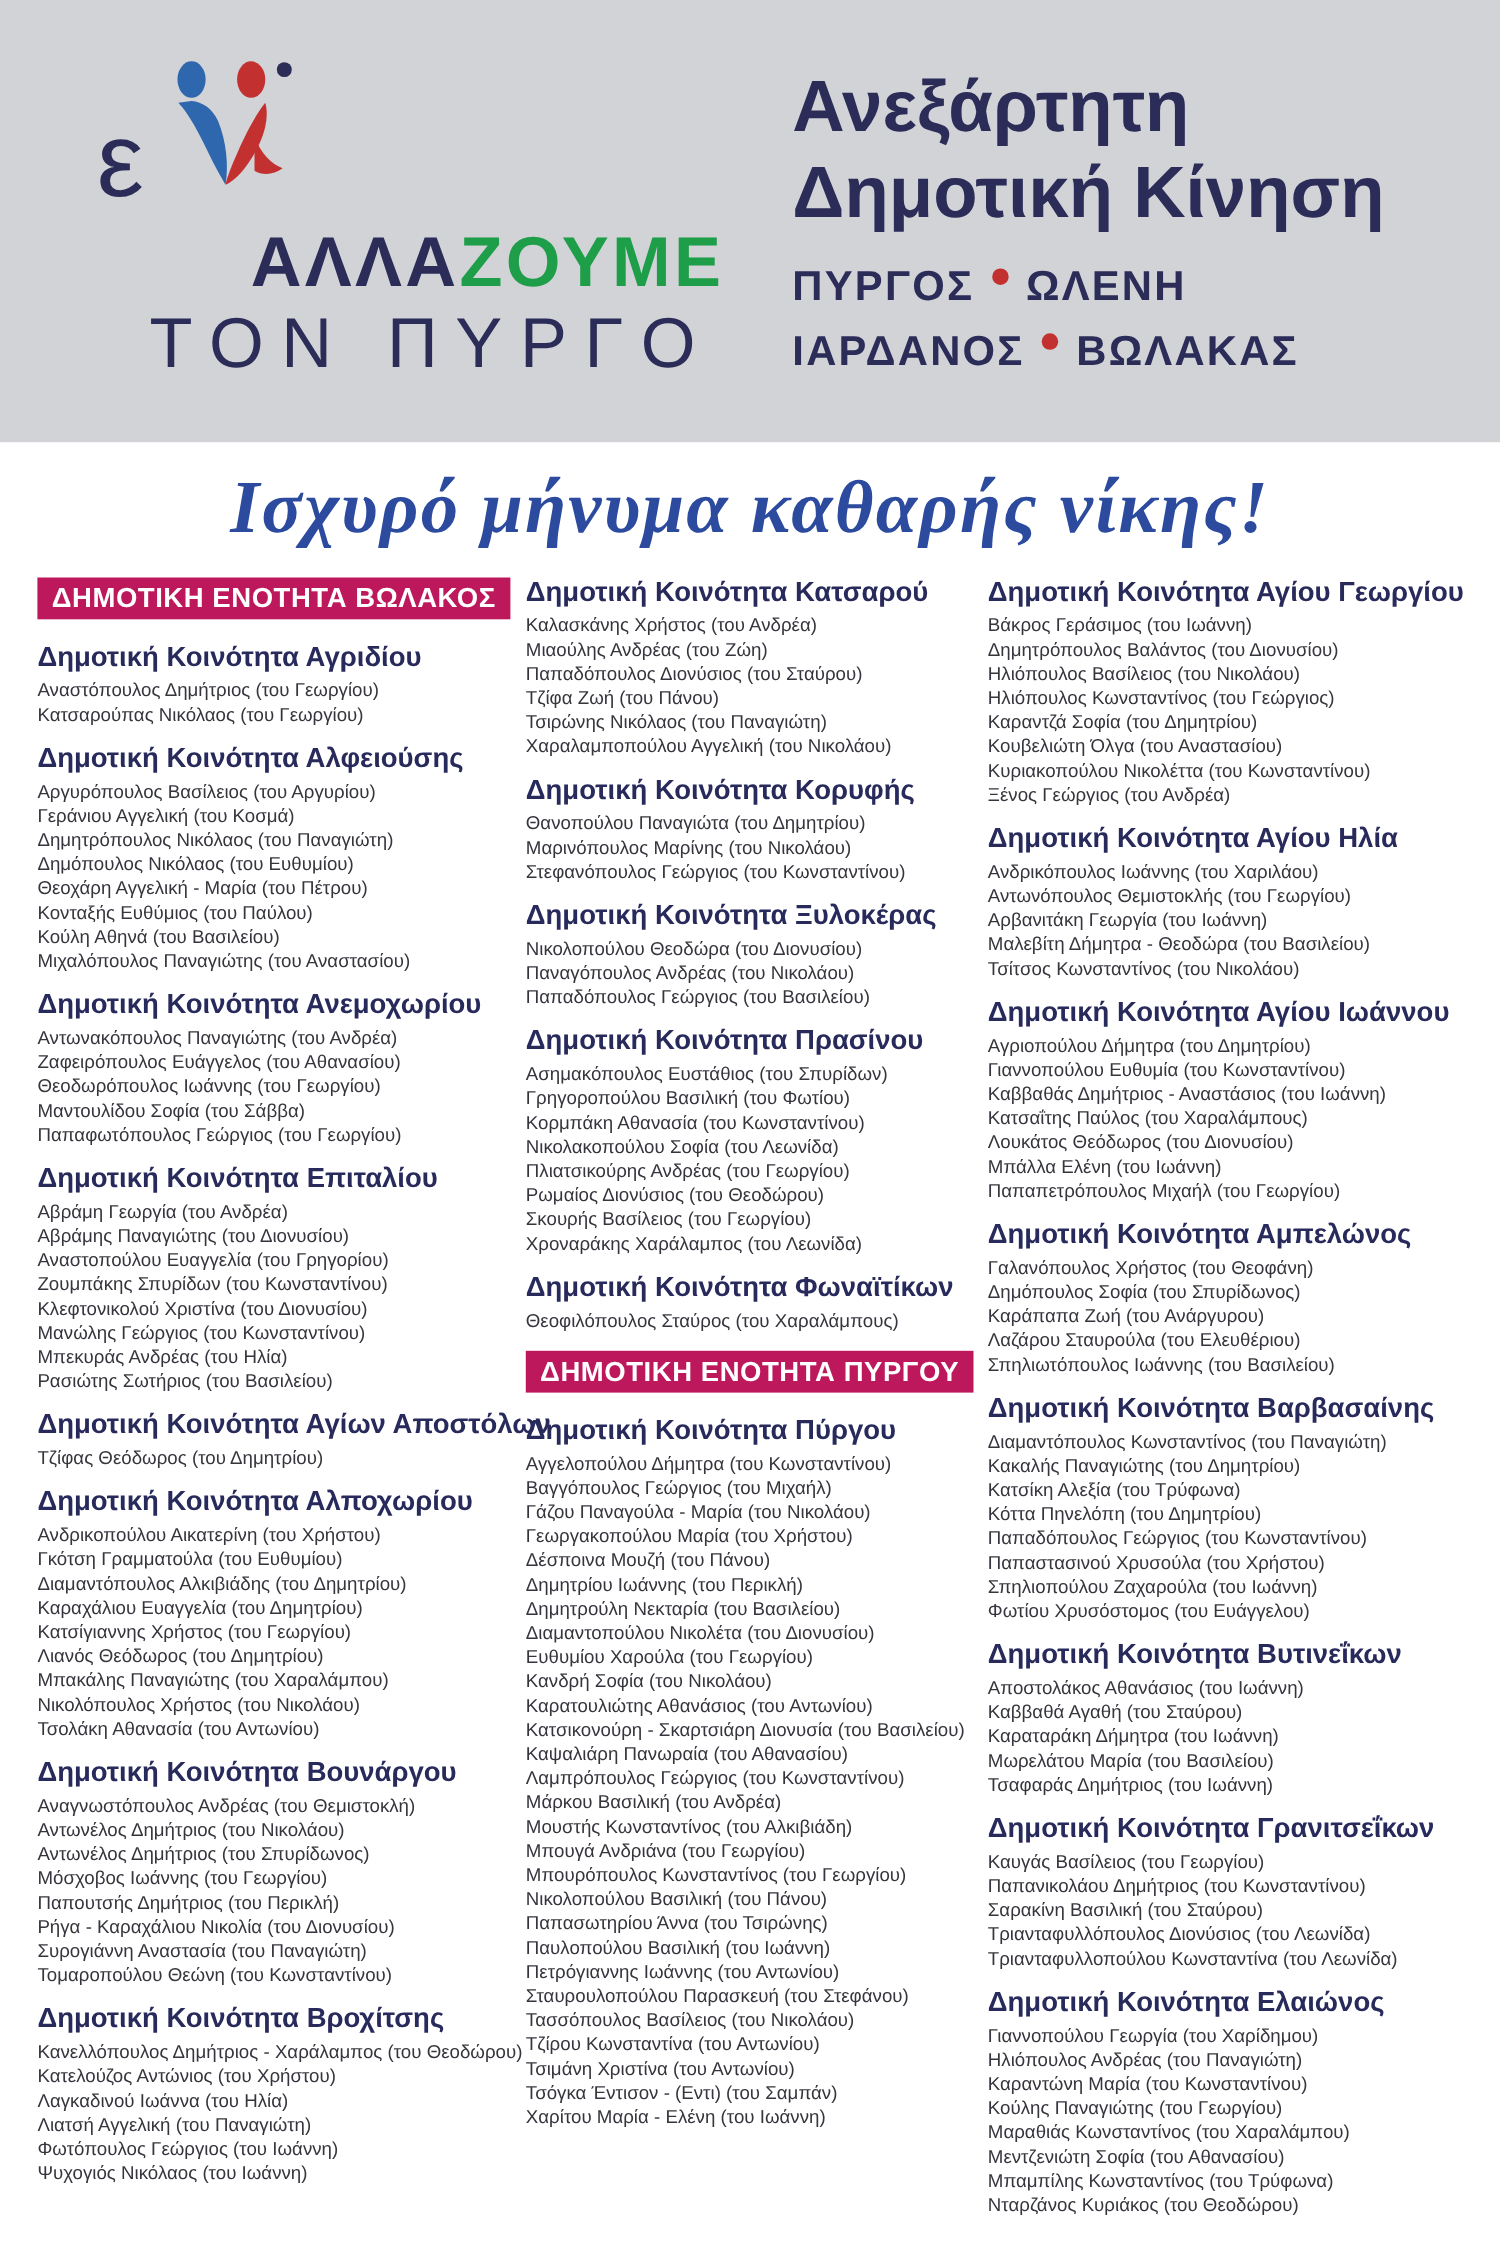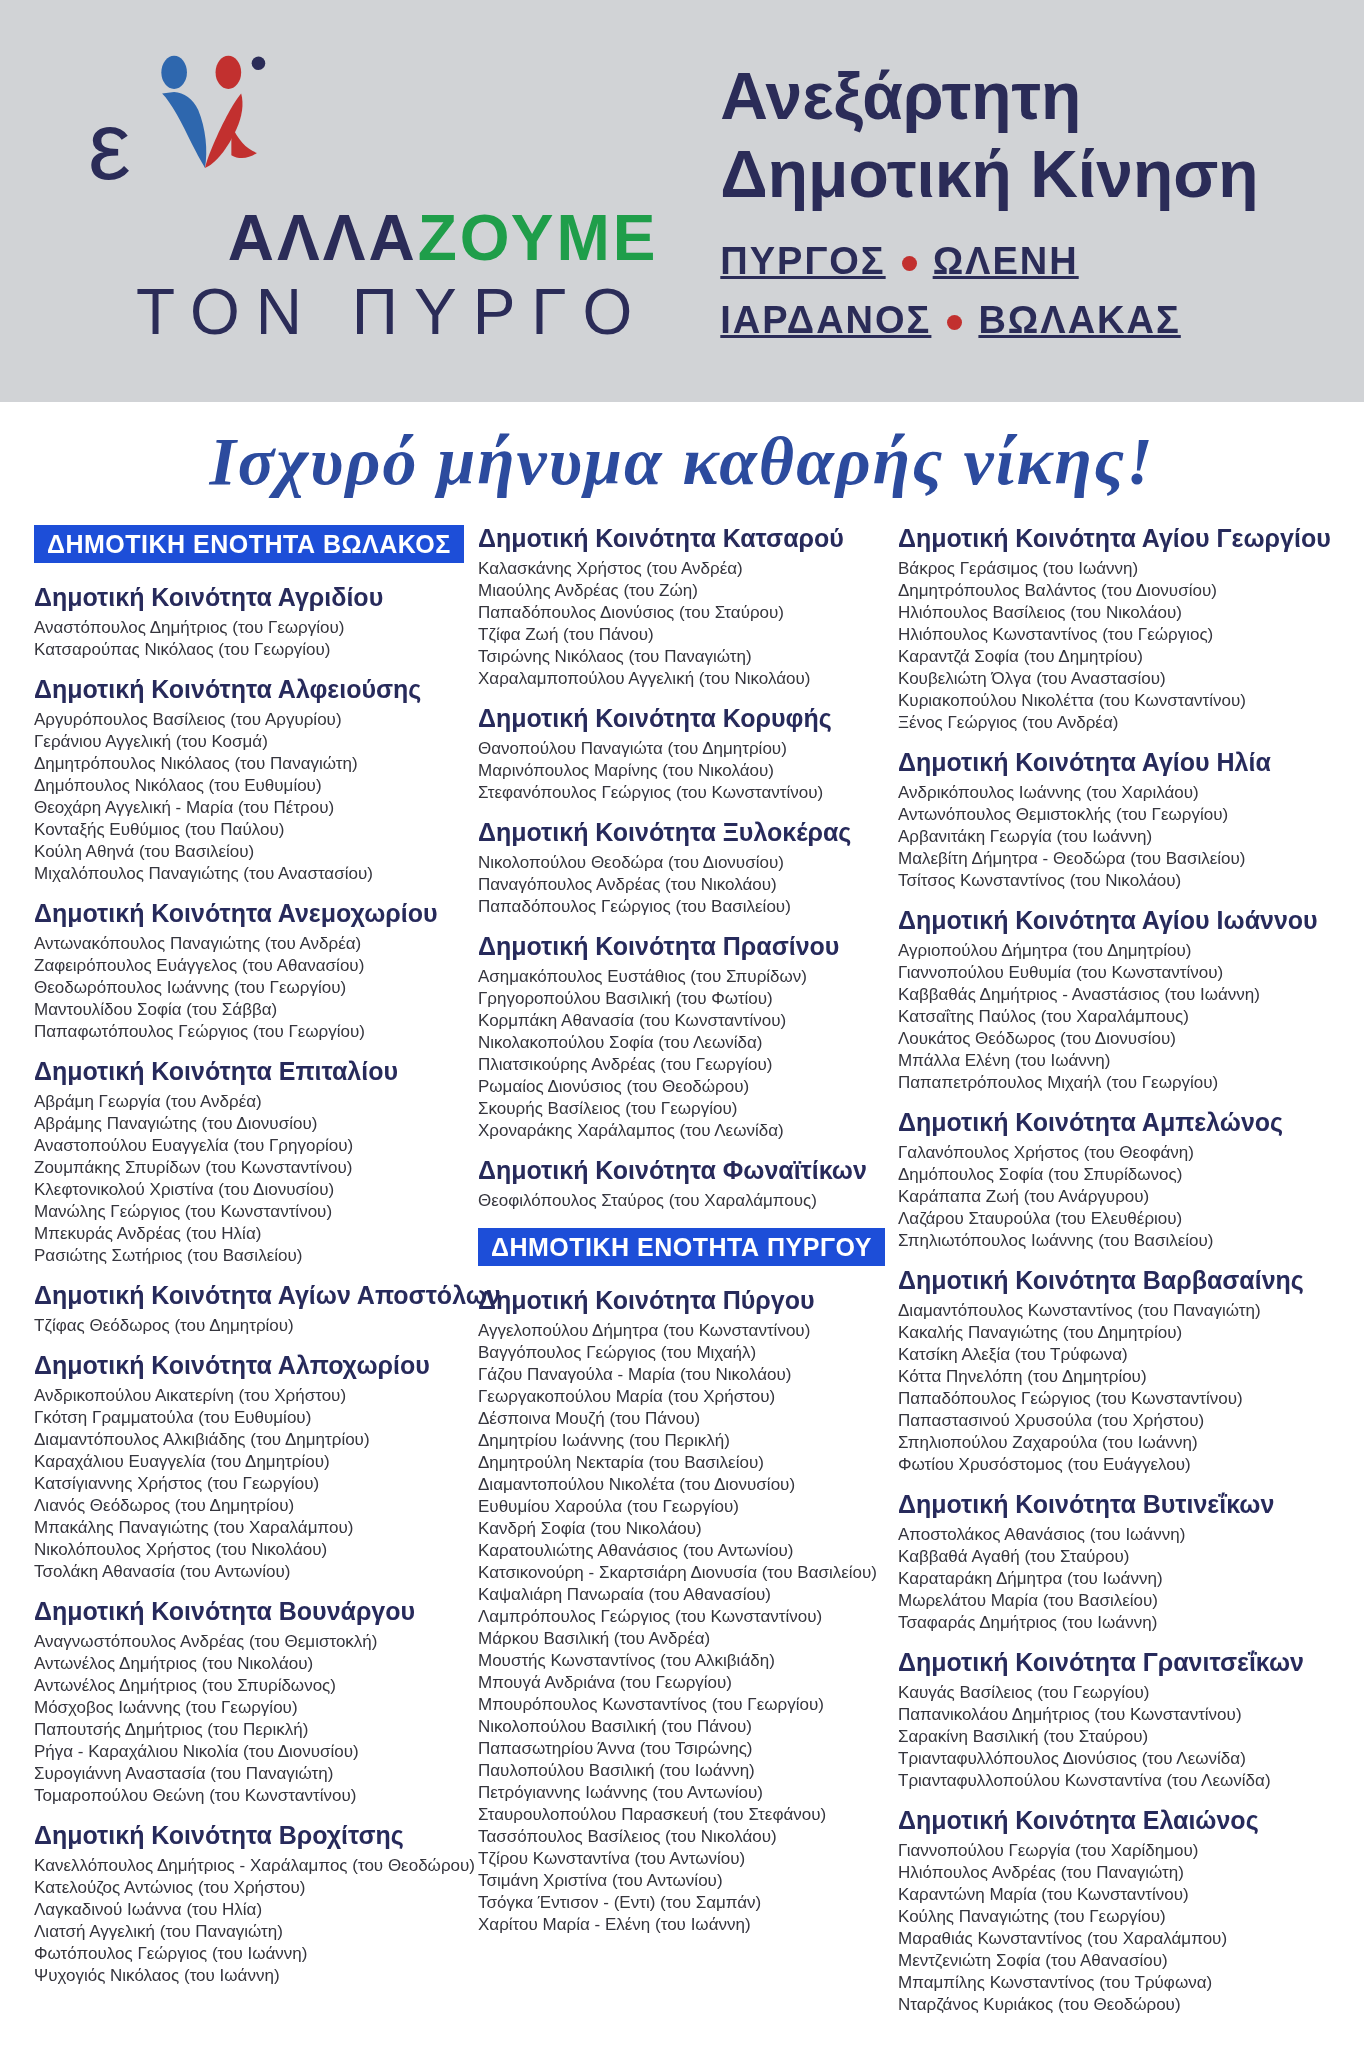--- a/index.html
+++ b/index.html
@@ -37,21 +37,21 @@
   .logo-line2 .green{color:#1f9e4a;}
   .logo-line3{
     margin:10px 0 0 48px;
     font-size:64px;font-weight:400;letter-spacing:16px;
     color:#2b2c58;line-height:1.0;white-space:nowrap;
   }
   .movement{flex:1;padding-top:58px;color:#2b2c58;}
   .mv1,.mv2{font-size:66px;font-weight:600;line-height:1.18;}
   .areas{
     font-size:38px;font-weight:600;letter-spacing:2px;
-    margin-top:26px;display:flex;align-items:center;white-space:nowrap;text-decoration:underline;
+    margin-top:26px;display:flex;align-items:flex-start;white-space:nowrap;
   }
   .areas + .areas{margin-top:16px;}
   .dot{
     display:inline-block;width:15px;height:15px;border-radius:50%;
     background:#c2302f;margin:4px 16px 0 16px;flex:0 0 auto;
   }
   
   .headline{
     margin:22px 0 0 0;
     text-align:center;
@@ -66,21 +66,21 @@
     padding:26px 18px 0 34px;
     box-sizing:border-box;
     align-items:flex-start;
   }
   .column{overflow:visible;flex:0 0 auto;}
   .column.c1{width:444px;}
   .column.c2{width:420px;}
   .column.c3{width:448px;}
   .unit-banner{
     display:inline-block;
-    background:#1d4ed8;color:#ffffff;
+    background:#be185d;color:#ffffff;
     font-size:25px;font-weight:700;letter-spacing:.5px;
     line-height:30px;padding:4px 13px;
     margin:16px 0 6px 0;
     white-space:nowrap;
   }
   .group-title{
     font-size:25px;font-weight:700;
     color:#272a5b;line-height:26px;
     margin:15px 0 7px 0;white-space:nowrap;
   }

